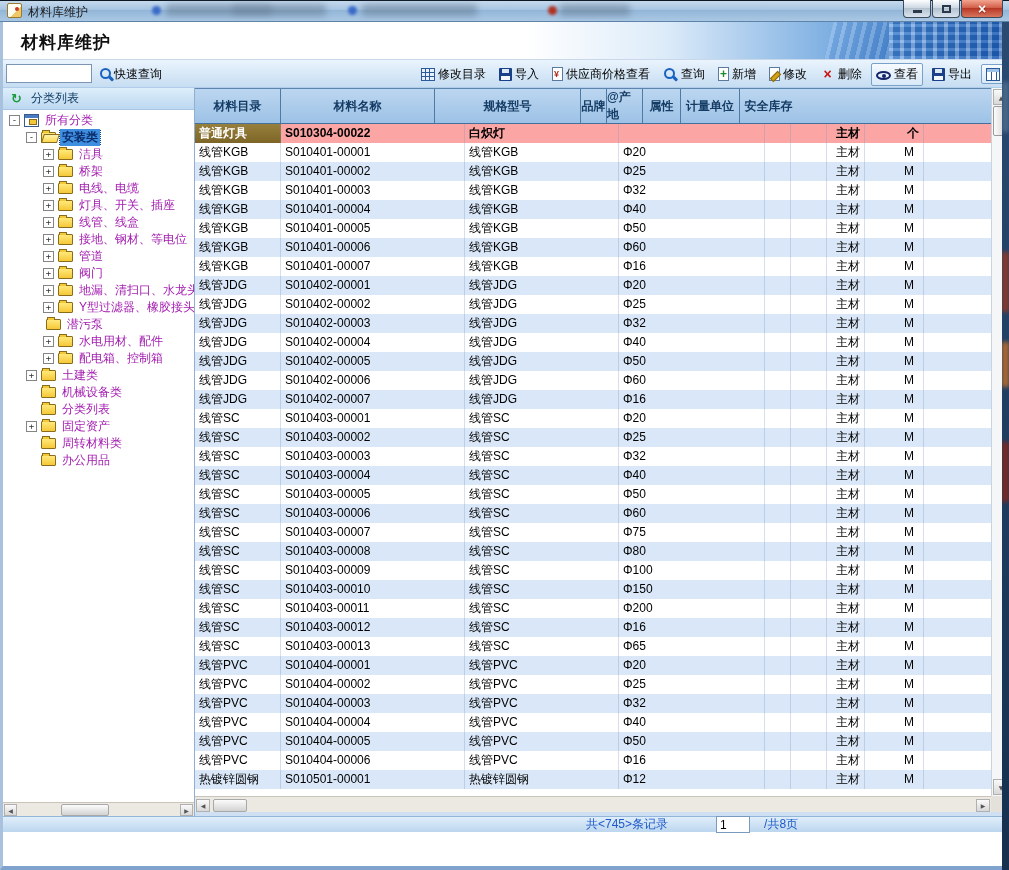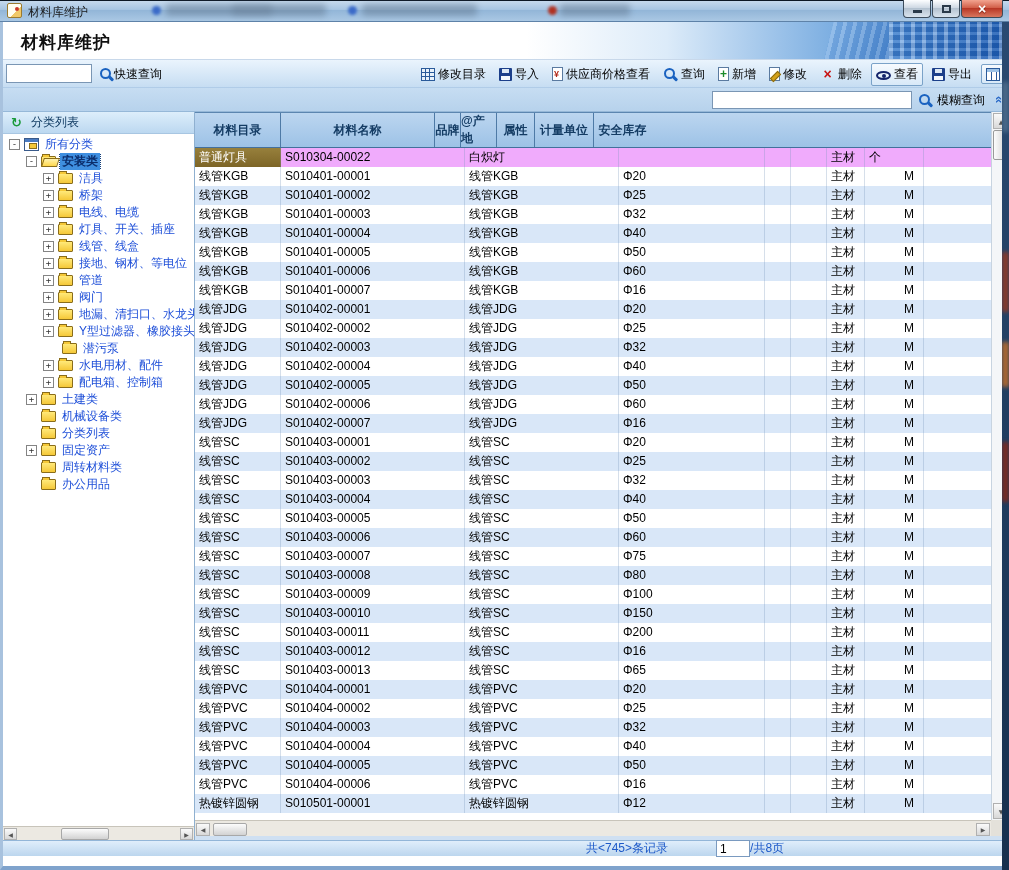--- a/index.html
+++ b/index.html
@@ -85,62 +85,62 @@
   .exp { width:11px; height:11px; flex:none; border:1px solid #848484; background:#fff; color:#333;
     font:9px/9px "DejaVu Sans Mono",monospace; text-align:center; }
   .noexp { width:11px; flex:none; }
   .fold { width:15px; height:11px; flex:none; background:linear-gradient(#ffe97a,#f5c838); border:1px solid #8a6d1a; border-radius:1px; position:relative; }
   .fold::before { content:""; position:absolute; top:-3px; left:0; width:6px; height:2px; background:#f5c838; border:1px solid #8a6d1a; border-bottom:none; }
   .fold.open::after { content:""; position:absolute; left:-1px; bottom:-1px; width:14px; height:7px;
     background:linear-gradient(#fff3b0,#ffd84d); border:1px solid #8a6d1a; transform:skewX(-18deg); transform-origin:bottom left; }
   .ic-allcat { width:15px; height:13px; flex:none; background:#fff; border:1px solid #3a5a8a; position:relative; }
   .ic-allcat::before { content:""; position:absolute; left:0; top:0; right:0; height:3px; background:#4a7ac0; }
   .ic-allcat::after { content:""; position:absolute; right:1px; bottom:1px; width:6px; height:4px; background:#f5c838; border:1px solid #8a6d1a; }
-  .tlbl { padding:0 2px; color:#1d4ed8; }
+  .tlbl { padding:0 2px; color:#a21caf; }
   .tlbl.sel { background:#3f8fe0; color:#0b2d6b; outline:1px dotted #15407a; font-weight:bold; }
   .side-hsb { height:14px; background:#ece9e2; border-top:1px solid #c8c4ba; position:relative; }
   .sarr { position:absolute; top:1px; width:13px; height:12px; background:linear-gradient(#fafafa,#d8d8d8); border:1px solid #b0b0b0; font:6px/11px "DejaVu Sans",sans-serif; text-align:center; color:#555; }
   .sthumb-h { position:absolute; left:58px; top:1px; width:48px; height:12px; background:linear-gradient(#fcfcfc,#d2d2d2); border:1px solid #a8a8a8; border-radius:2px; }
   .side-find { height:28px; display:flex; align-items:center; gap:5px; padding:0 6px; background:#f2f0ea; border-top:1px solid #d0ccc2; }
   .find-input { width:118px; height:19px; border:1px solid #9a947a; background:#fcf8d8; font-size:12px; padding:0 3px; }
   .side-tabs { height:22px; background:#ccdded; border-top:1px solid #8aa8c8; display:flex; align-items:center; }
   .cattab { width:54px; height:20px; margin-left:6px; background:linear-gradient(#ffffff,#dde8f2); border:1px solid #8aa0b8; border-top:none; border-radius:0 0 6px 6px; text-align:center; line-height:19px; color:#222; }
   .inc-wrap { display:flex; align-items:center; gap:5px; margin-left:40px; }
   .cb { width:13px; height:13px; background:#fff; border:1px solid #707070; position:relative; }
   .cb::after { content:""; position:absolute; left:2px; top:3px; width:7px; height:3px; border-left:2px solid #111; border-bottom:2px solid #111; transform:rotate(-50deg); }
   .inc-label { color:#1d59c8; }
 
   
   .tablewrap { flex:1; position:relative; background:#fff; overflow:hidden; }
   .thead { display:flex; height:36px; background:linear-gradient(#bcd6f0,#9dc2e6); border-top:1px solid #5c86b0; border-bottom:1px solid #44709c; }
   .hc { border-right:1px solid #4e7aa6; display:flex; align-items:center; justify-content:center; font-weight:bold; color:#143c64; font-size:12px; flex:none; }
   .tbody { position:relative; }
   .trow { display:flex; height:19px; background:#fff; }
   .trow.alt { background:#d9e7f8; }
-  .trow.sel { background:#f0abfc; }
+  .trow.sel { background:#fca5a5;font-weight:bold; }
   .trow.partial { height:7px; overflow:hidden; background:#fff; }
   .td { flex:none; border-right:1px solid rgba(120,150,185,.30); padding:0 4px; line-height:18px; font-size:12px; color:#000; overflow:hidden; white-space:nowrap; }
-  .td.a-c { text-align:left; }
+  .td.a-c { text-align:right; }
   .td.a-r { text-align:right; padding-right:9px; }
   .td.focus-cell { background:linear-gradient(#97803c,#7d6527); color:#fff; }
   .c0{width:86px}.c1{width:184px}.c2{width:154px}.c3{width:146px}.c4{width:26px}.c5{width:36px}.c6{width:38px}.c7{width:59px}.c8{width:57px;border-right:none}
   .vsb { position:absolute; right:0; top:0; width:18px; bottom:20px; background:#f4f6f8; border-left:1px solid #c8d4e0; }
   .varr { position:absolute; left:1px; width:16px; height:16px; background:linear-gradient(#fafafa,#d8d8d8); border:1px solid #b0b0b0; font:6px/15px "DejaVu Sans",sans-serif; text-align:center; color:#555; }
   .vthumb { position:absolute; left:1px; top:18px; width:16px; height:30px; background:linear-gradient(to right,#fcfcfc,#cccccc); border:1px solid #9a9a9a; border-radius:2px; }
   .tbl-hsb { position:absolute; left:0; right:18px; bottom:4px; height:16px; background:#ece9e2; border-top:1px solid #c8c4ba; }
   .tbl-hsb .sarr { top:2px; height:13px; width:14px; line-height:12px; }
   .hthumb { position:absolute; left:18px; top:2px; width:34px; height:13px; background:linear-gradient(#fcfcfc,#d2d2d2); border:1px solid #a8a8a8; border-radius:2px; }
   .corner { position:absolute; right:0; bottom:4px; width:18px; height:16px; background:#e4e1da; }
   .underbar { position:absolute; left:0; right:0; bottom:0; height:4px; background:#cfe0f2; }
 
   
   .statusbar { height:16px; background:linear-gradient(#e0eefb,#bcd6ee); border-top:1px solid #93b6d8; display:flex; align-items:center; color:#1d59c8; }
   .records { margin-left:583px; }
   .page-input { margin-left:48px; width:34px; height:17px; border:1px solid #7a9ac0; background:#fff; font-size:12px; padding:0 3px; }
-  .total-pages { margin-left:0; }
+  .total-pages { margin-left:14px; }
   .pgbtn { display:flex; align-items:center; gap:4px; margin-left:14px; }
   .pgc { width:15px; height:15px; border-radius:50%; border:1px solid #1a4a9a; flex:none;
     background:radial-gradient(circle at 35% 30%, #7ab6f0, #2a6fd0 70%, #1a56b0);
     color:#fff; font:bold 6px/14px "DejaVu Sans",sans-serif; text-align:center; letter-spacing:-1px; }
 
   
   .right-strip { position:absolute; right:0; top:22px; width:7px; height:848px; background:linear-gradient(#2a4a72,#16304e); overflow:hidden; }
   .rs-blob { position:absolute; left:0; width:7px; filter:blur(2px); }
 </style>
 </head>
@@ -221,28 +221,20 @@
           <div class="tbtn">
             <span class="ic ic-disk"></span>
             <span>导出</span>
           </div>
           <div class="tbtn pressed">
             <span class="ic ic-cols"></span>
           </div>
         </div>
     </div>
 
-    <div class="toolbar-row2">
-      <input class="fuzzy-input" value="" style="">
-      <span class="fuzzy-label">
-        <span class="ic ic-mag"></span>
-        <span>模糊查询</span>
-      </span>
-      <span class="collapse">«</span>
-    </div>
 
     <div class="main">
 
       <div class="sidebar">
         <div class="side-header">
           <span class="ic-refresh">↻</span>
           <span>分类列表</span>
         </div>
         <div class="tree" id="tree">
             <div class="titem" style="padding-left: 6px;">
@@ -298,21 +290,21 @@
             <div class="titem" style="padding-left: 40px;">
               <span class="exp">+</span>
               <span class="fold"></span>
               <span class="tlbl">地漏、清扫口、水龙头</span>
             </div>
             <div class="titem" style="padding-left: 40px;">
               <span class="exp">+</span>
               <span class="fold"></span>
               <span class="tlbl">Y型过滤器、橡胶接头</span>
             </div>
-            <div class="titem" style="padding-left: 44px;">
+            <div class="titem" style="padding-left: 28px;">
               <span class="noexp"></span>
               <span class="fold"></span>
               <span class="tlbl">潜污泵</span>
             </div>
             <div class="titem" style="padding-left: 40px;">
               <span class="exp">+</span>
               <span class="fold"></span>
               <span class="tlbl">水电用材、配件</span>
             </div>
             <div class="titem" style="padding-left: 40px;">
@@ -355,20 +347,21 @@
           <span class="sarr" style="left:1px">◀</span>
           <span class="sthumb-h"></span>
           <span class="sarr" style="right:1px">▶</span>
         </div>
       </div>
 
       <div class="tablewrap">
         <div class="thead" id="thead">
             <div class="hc c0">材料目录</div>
             <div class="hc c2">材料名称</div>
+            <div class="hc c3">规格型号</div>
             <div class="hc c4">品牌</div>
             <div class="hc c5">@产地</div>
             <div class="hc c6">属性</div>
             <div class="hc c7">计量单位</div>
             <div class="hc c8">安全库存</div>
           </div>
         <div class="tbody" id="tbody">
             <div class="trow sel">
               <span class="td c0 focus-cell">普通灯具</span>
               <span class="td c1">S010304-00022</span>

